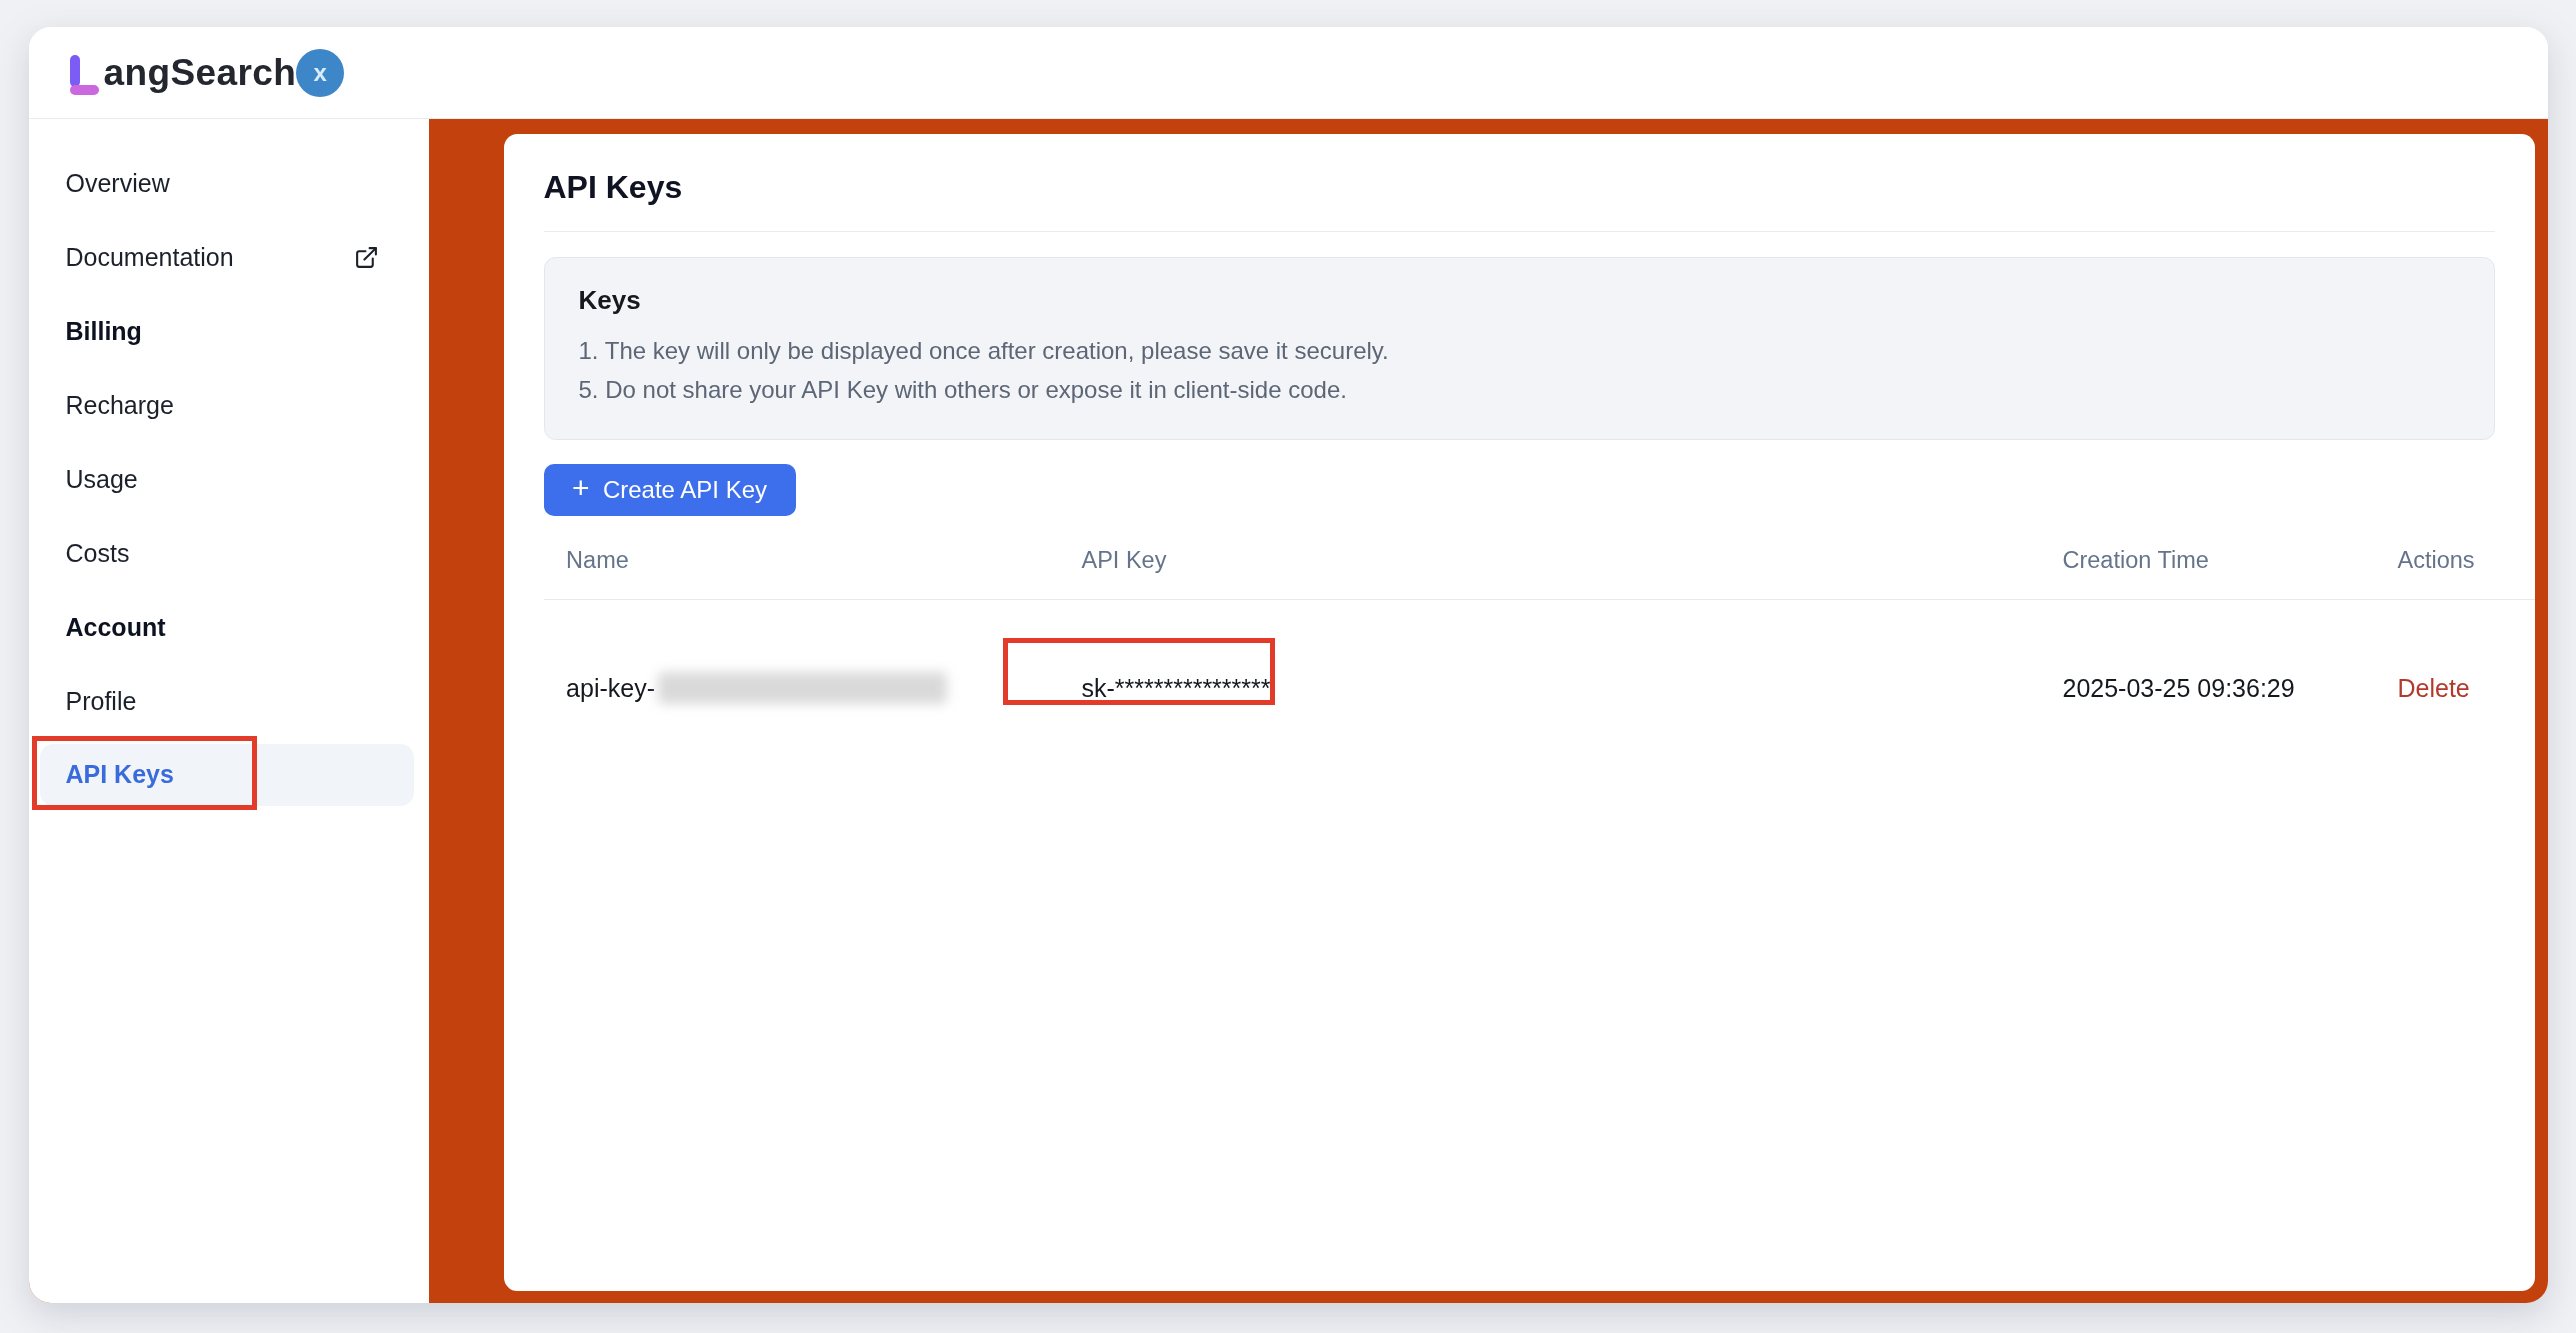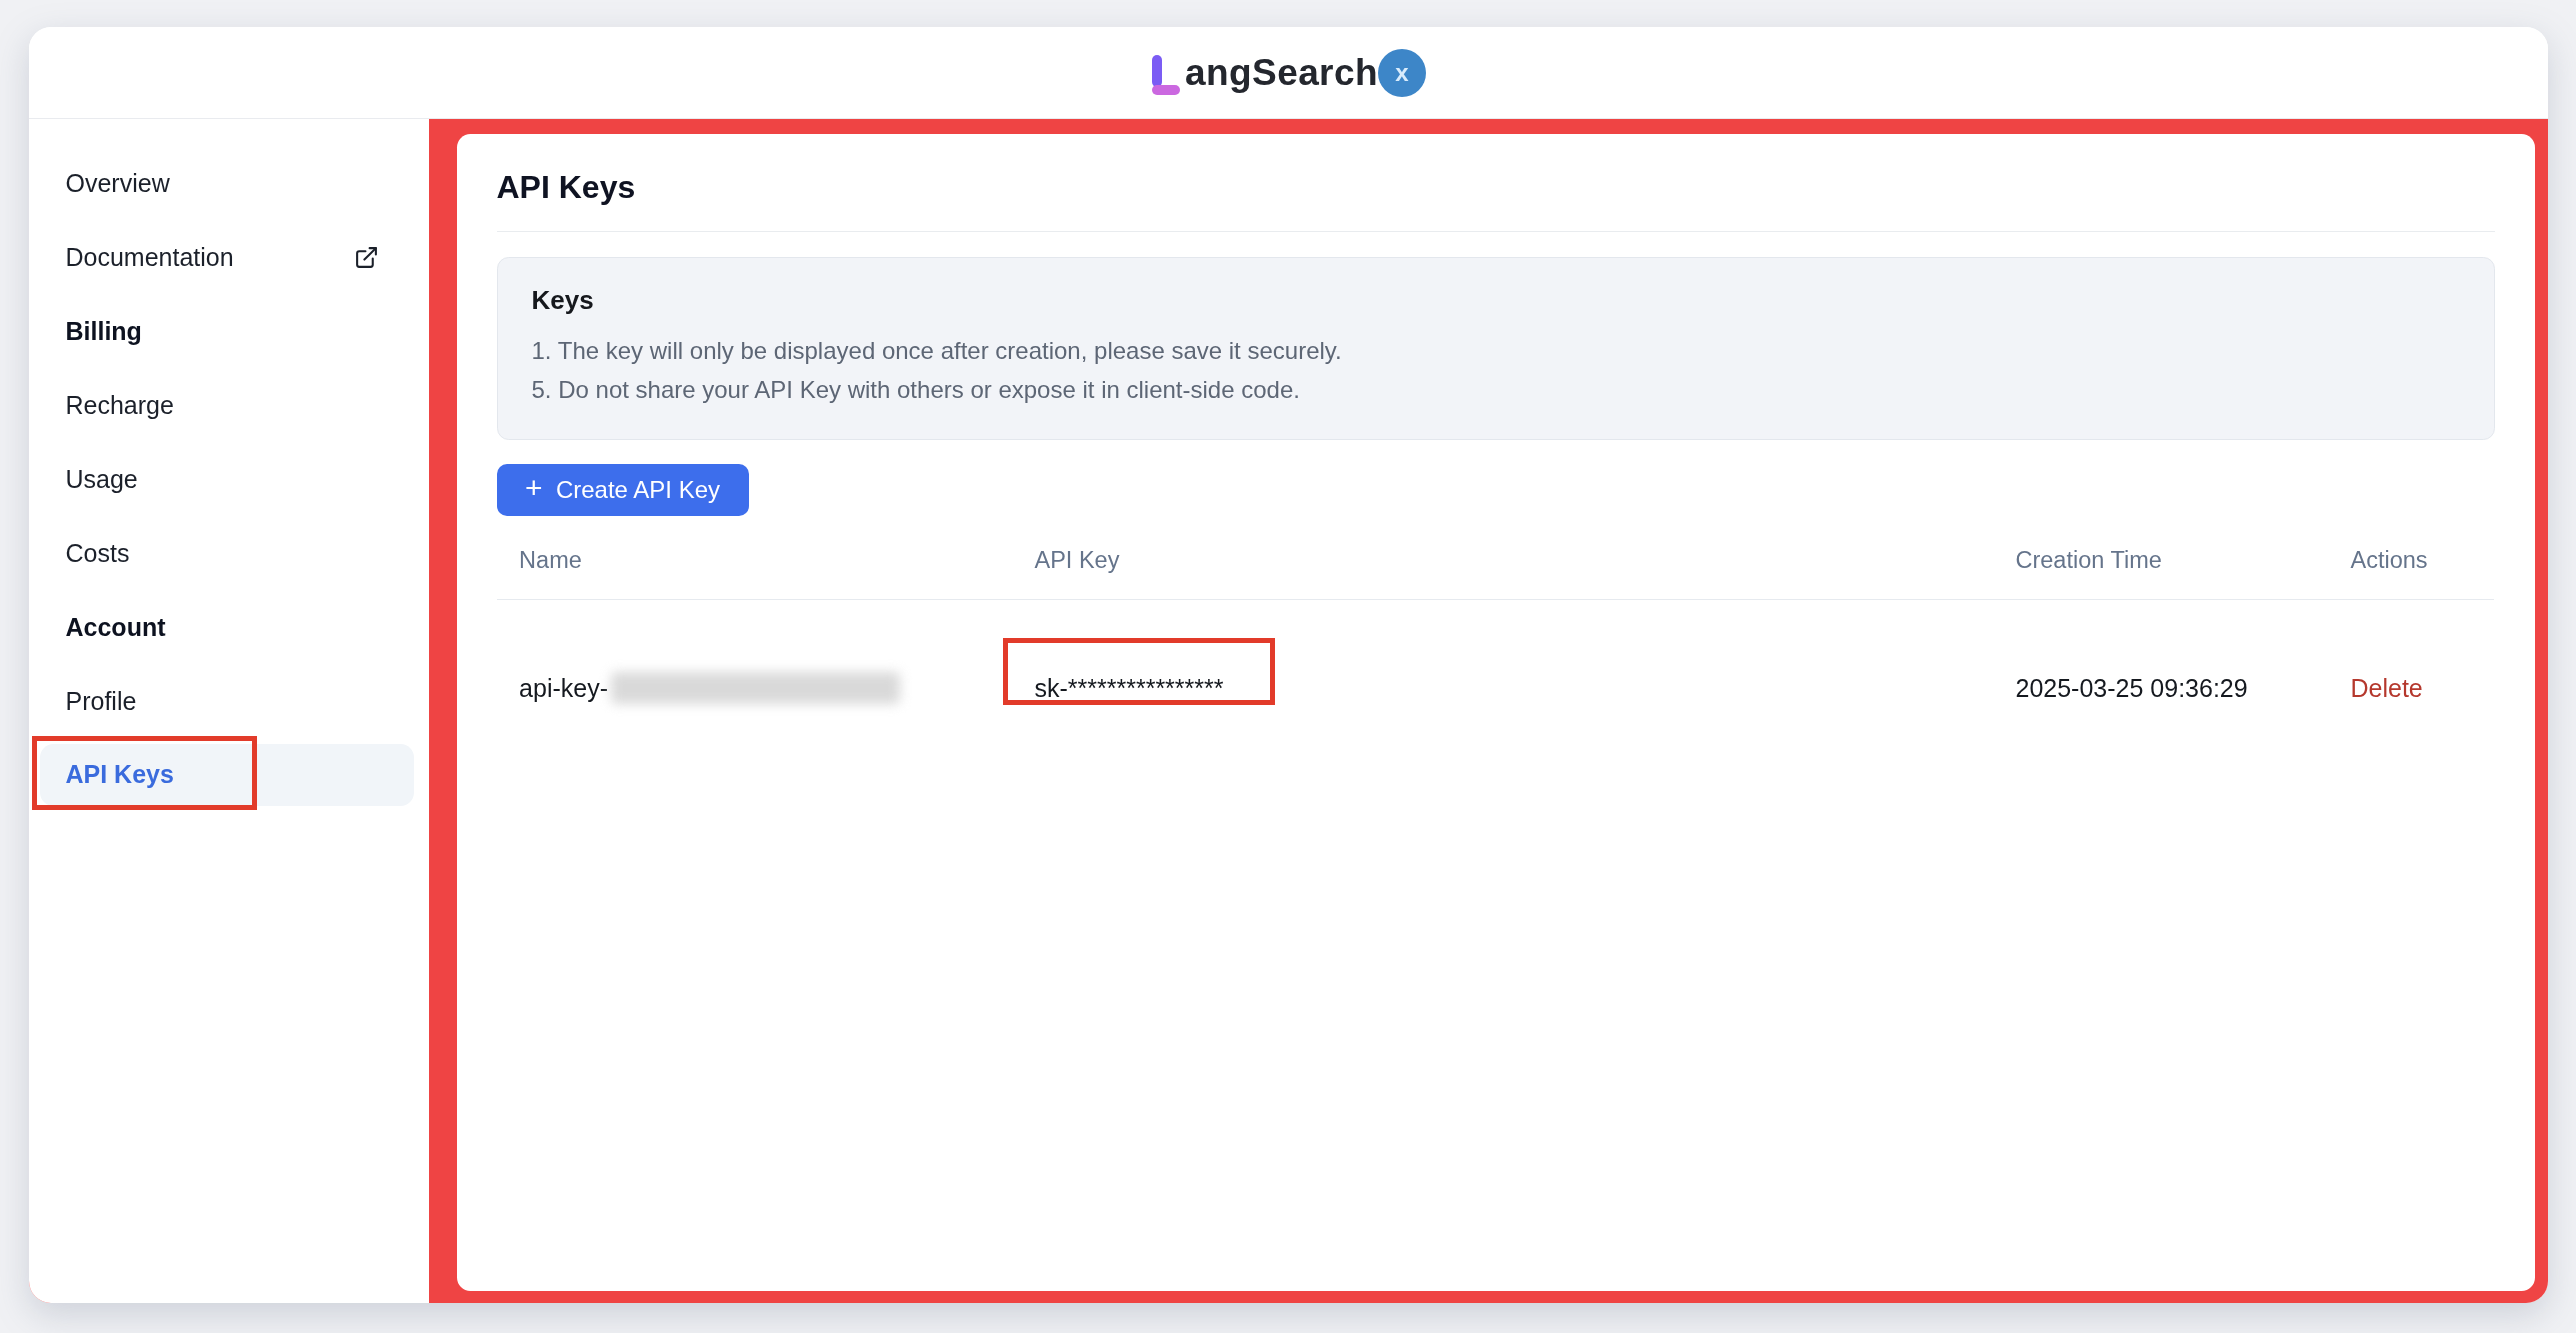--- a/index.html
+++ b/index.html
@@ -14,41 +14,41 @@
   
   .card {
     position:absolute; left:28.5px; top:27px; width:2519px; height:1276px;
     background:#ffffff; border-radius:22px;
     box-shadow:0 11.7px 34px rgba(120,130,150,.28);
     display:flex; flex-direction:column; overflow:hidden;
   }
   
   .header {
     height:92px; flex:0 0 92px; display:flex; align-items:center;
-    justify-content:center; padding:0 40px; background:#fff;
+    justify-content:flex-start; padding:0 40px; background:#fff;
     border-bottom:1.7px solid #e9ebef;
   }
   .logo { display:flex; align-items:center; cursor:pointer; }
   .logo-mark { position:relative; width:30px; height:45px; margin-right:5px; }
   .logo-mark .vbar {
     position:absolute; left:1.7px; top:5px; width:10px; height:32px;
     border-radius:5.9px; background:#7b5cf4;
   }
   .logo-mark .hbar {
     position:absolute; left:1.7px; bottom:0px; width:28.5px; height:10px;
     border-radius:5.9px; background:#cb68e0;
   }
   .logo-text { font-size:37px; font-weight:700; color:#24272e; letter-spacing:0.4px; }
   .avatar {
     width:48px; height:48px; border-radius:50%; background:#3d86c8;
     display:flex; align-items:center; justify-content:center;
     color:#d9ecfc; font-size:24px; font-weight:600; cursor:pointer;
   }
   
-  .content { flex:1; display:flex; background:#ef4444; min-height:0; }
+  .content { flex:1; display:flex; background:#c2410c; min-height:0;gap:47px; }
   .sidebar {
     width:400px; flex:0 0 400px; background:#ffffff; padding-top:27px;
   }
   .side-item {
     height:74px; display:flex; align-items:center; padding-left:37px;
     font-size:25px; color:#1b202a; cursor:pointer;
   }
   .side-item .grow { flex:1; }
   .side-item.section { font-weight:700; color:#0d1220; cursor:default; }
   .side-item.active {

